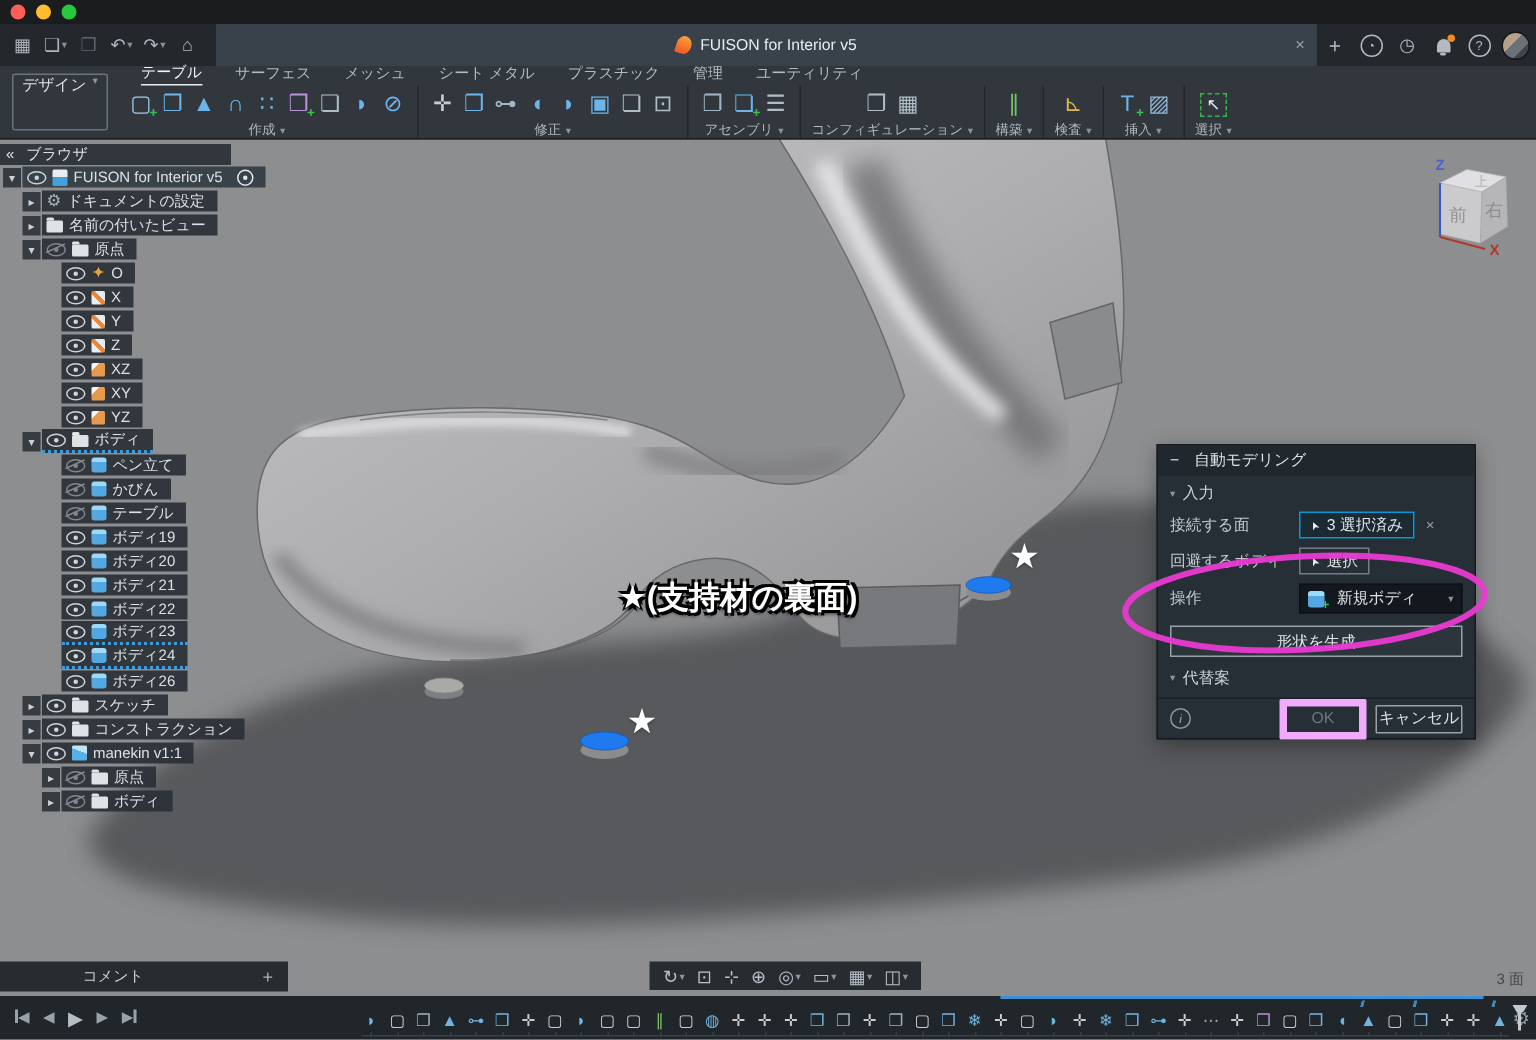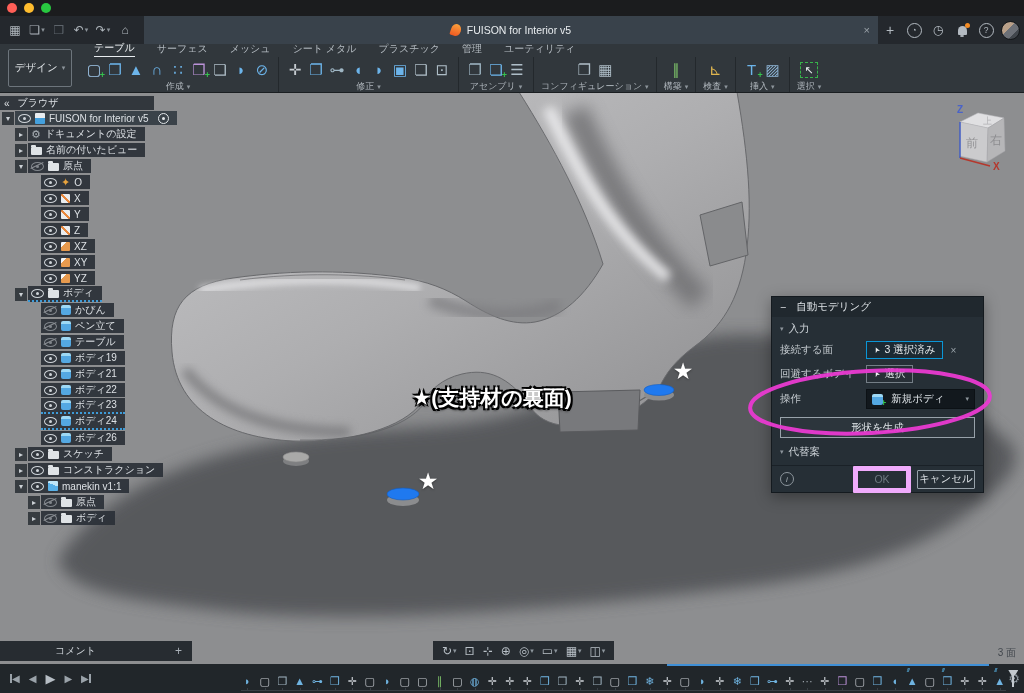--- a/index.html
+++ b/index.html
@@ -20,21 +20,21 @@
   #doc-tab .label{font-size:10.5px;color:#e8ecef}
   #tab-close{position:absolute;right:8px;color:#9aa2a9;font-size:11px}
   .rt-ic{width:24px;height:20px;display:flex;align-items:center;justify-content:center;color:#b3bac1;font-size:12px;flex:none;position:relative}
   .circ{width:13px;height:13px;border:1px solid #b3bac1;border-radius:50%;font-size:8.5px;display:flex;align-items:center;justify-content:center}
   .bell{width:9px;height:9px;background:#b3bac1;border-radius:5px 5px 1px 1px;position:relative}
   .bell::after{content:"";position:absolute;left:2.5px;bottom:-2px;width:4px;height:2px;background:#b3bac1;border-radius:50%}
   .bell .dot{position:absolute;right:-3px;top:-3px;width:5px;height:5px;border-radius:50%;background:#f28b24}
   #avatar{width:17px;height:17px;border-radius:50%;background:linear-gradient(135deg,#b9a089 0 40%,#6c7077 40% 70%,#41464c 70%);border:1px solid #14171a}
   
   #toolbar{left:0;top:44px;width:1024px;height:48px;background:#31373c;border-bottom:1px solid #1a1e21;display:flex}
-  #ws-btn{margin:5px 6px 5px 8px;width:62px;border:1px solid #6d757c;border-radius:2px;display:flex;align-items:center;justify-content:center;gap:4px;font-size:10.5px;color:#dfe3e6;flex:none}
+  #ws-btn{margin:5px 6px 5px 8px;width:62px;border:1px solid #6d757c;border-radius:2px;display:flex;align-items:flex-start;justify-content:center;gap:4px;font-size:10.5px;color:#dfe3e6;flex:none}
   #ribbon{flex:1;display:flex;flex-direction:column}
   #ribbon-tabs{height:13px;display:flex;gap:22px;padding-left:16px;align-items:flex-end}
   .ribbon-tab{font-size:10px;color:#b4bbc1;padding-bottom:1px}
   .ribbon-tab.active{color:#f2f5f7;border-bottom:1.5px solid #e9edf0}
   #ribbon-groups{flex:1;display:flex;align-items:stretch}
   .tgroup{display:flex;flex-direction:column;justify-content:flex-start;padding:0 7px;border-right:1px solid #23282c}
   .tgroup:last-child{border-right:none}
   .ticons{display:flex;gap:3px;align-items:center;justify-content:center;height:24px}
   .ticon{min-width:18px;height:20px;display:flex;align-items:center;justify-content:center;font-size:15px;position:relative;line-height:1}
   .ticon .badge{position:absolute;right:-2px;bottom:-1px;color:#35c24d;font-size:9px;font-weight:bold}
@@ -455,48 +455,57 @@
           <span class="bic ic-folder"></span>
           <span>ボディ</span>
         </span>
       </div>
       <div class="brow">
         <span class="bsp" style="width: 28px;"></span>
         <span class="bsp" style="width: 13px;"></span>
         <span class="chip">
           <span class="eye off"></span>
           <span class="bic ic-body"></span>
+          <span>ペン立て</span>
+        </span>
+      </div>
+      <div class="brow">
+        <span class="bsp" style="width: 28px;"></span>
+        <span class="bsp" style="width: 13px;"></span>
+        <span class="chip">
+          <span class="eye off"></span>
+          <span class="bic ic-body"></span>
           <span>かびん</span>
         </span>
       </div>
       <div class="brow">
         <span class="bsp" style="width: 28px;"></span>
         <span class="bsp" style="width: 13px;"></span>
         <span class="chip">
           <span class="eye off"></span>
           <span class="bic ic-body"></span>
-          <span>ペン立て</span>
-        </span>
-      </div>
-      <div class="brow">
-        <span class="bsp" style="width: 28px;"></span>
-        <span class="bsp" style="width: 13px;"></span>
-        <span class="chip">
-          <span class="eye off"></span>
-          <span class="bic ic-body"></span>
           <span>テーブル</span>
         </span>
       </div>
       <div class="brow">
         <span class="bsp" style="width: 28px;"></span>
         <span class="bsp" style="width: 13px;"></span>
         <span class="chip">
           <span class="eye"></span>
           <span class="bic ic-body"></span>
           <span>ボディ19</span>
+        </span>
+      </div>
+      <div class="brow">
+        <span class="bsp" style="width: 28px;"></span>
+        <span class="bsp" style="width: 13px;"></span>
+        <span class="chip">
+          <span class="eye"></span>
+          <span class="bic ic-body"></span>
+          <span>ボディ20</span>
         </span>
       </div>
       <div class="brow">
         <span class="bsp" style="width: 28px;"></span>
         <span class="bsp" style="width: 13px;"></span>
         <span class="chip">
           <span class="eye"></span>
           <span class="bic ic-body"></span>
           <span>ボディ21</span>
         </span>

